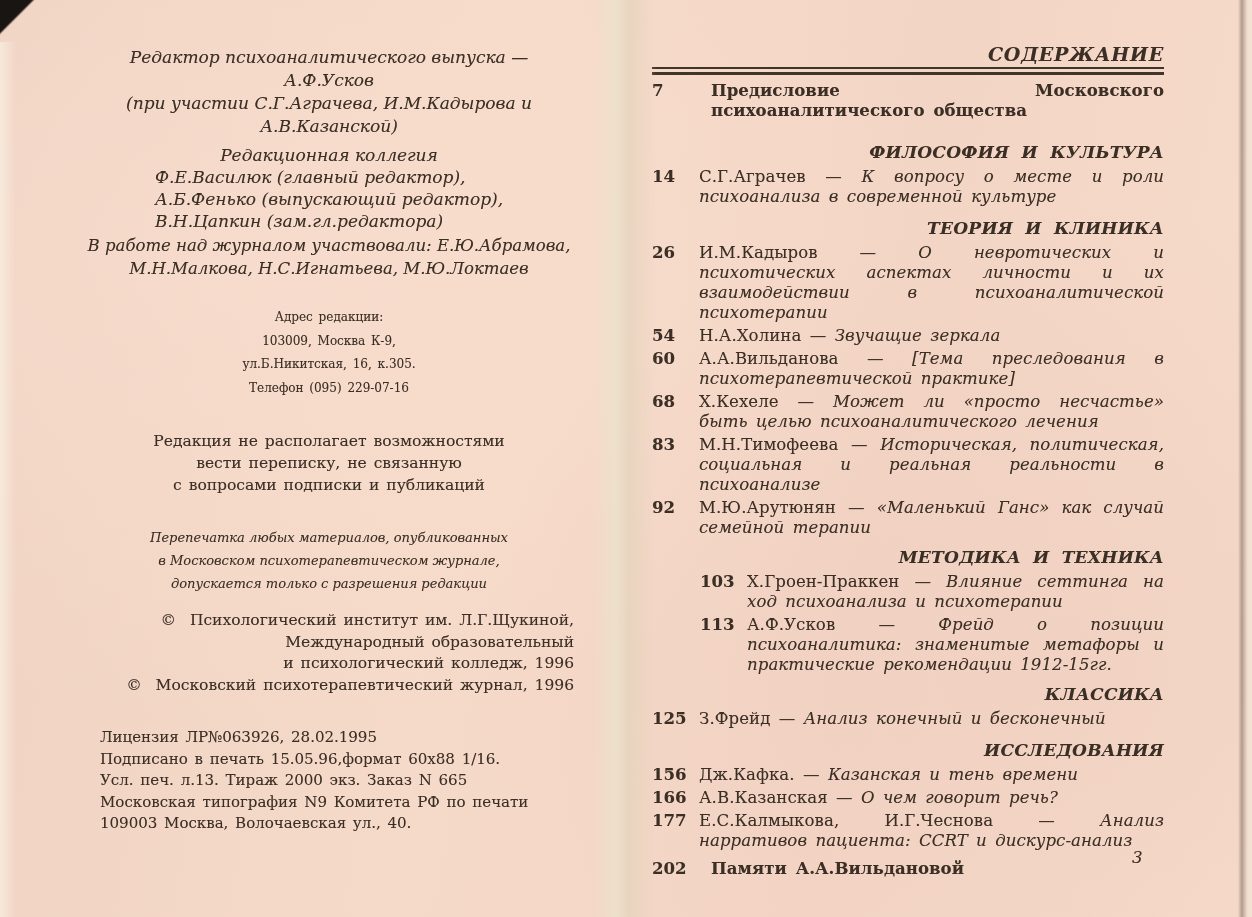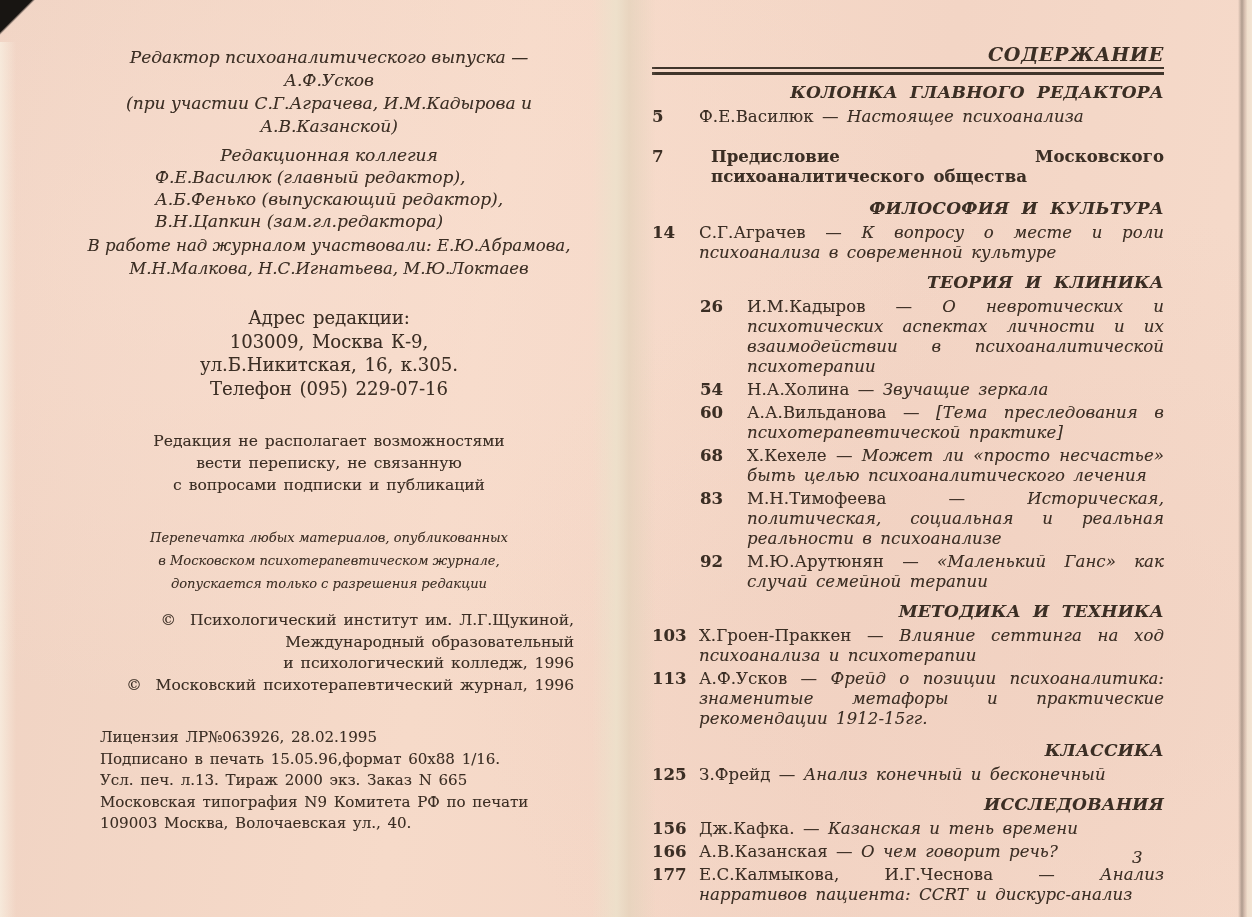--- a/index.html
+++ b/index.html
@@ -48,21 +48,21 @@
     pointer-events:none;
   }
 
   
   .left-page{position:absolute;left:0;top:0;width:630px;height:100%;}
   .lp-blk{position:absolute;left:64px;width:530px;text-align:center;}
   .blk-editor{top:46px;font-style:italic;font-size:17px;line-height:23px;}
   .blk-board{top:144px;font-style:italic;font-size:17px;line-height:22px;}
   .blk-board .inner{display:inline-block;text-align:left;}
   .blk-participants{top:234px;font-style:italic;font-size:16.5px;line-height:23px;}
-  .blk-address{top:306px;font-size:18px;line-height:23.5px;word-spacing:2px;}
+  .blk-address{top:306px;font-size:12px;line-height:23.5px;word-spacing:2px;}
   .blk-note{top:430px;font-size:15.5px;line-height:22px;word-spacing:2px;}
   .blk-reprint{top:526px;font-style:italic;font-size:13px;line-height:23px;}
   .blk-copyright{top:610px;width:510px;text-align:right;font-size:15.5px;line-height:21.5px;word-spacing:2px;}
   .blk-imprint{top:727px;left:100px;width:460px;text-align:left;font-size:15px;line-height:21.5px;word-spacing:2px;}
 
   
   .right-page{position:absolute;left:652px;top:0;width:512px;height:100%;}
   .toc-header{padding-top:43px;text-align:right;font-style:italic;font-weight:bold;font-size:19px;letter-spacing:.8px;}
   .double-rule{margin-top:2px;height:3px;border-top:2px solid #40352b;border-bottom:3px solid #40352b;}
   #toc-list section{display:block;}
@@ -106,27 +106,20 @@
     <div class="lp-blk blk-copyright">©&nbsp;&nbsp;Психологический институт им. Л.Г.Щукиной,<br>Международный образовательный<br>и психологический колледж, 1996<br>©&nbsp;&nbsp;Московский психотерапевтический журнал, 1996</div>
 
     <div class="lp-blk blk-imprint">Лицензия ЛР№063926, 28.02.1995<br>Подписано в печать 15.05.96,формат 60х88 1/16.<br>Усл. печ. л.13. Тираж 2000 экз. Заказ N 665<br>Московская типография N9 Комитета РФ по печати<br>109003 Москва, Волочаевская ул., 40.</div>
   </div>
 
   <div class="right-page">
     <div class="toc-header">СОДЕРЖАНИЕ</div>
     <div class="double-rule"></div>
     <div id="toc-list">
         <section>
-          <div class="sec-head">КОЛОНКА ГЛАВНОГО РЕДАКТОРА</div>
-          <div class="entry">
-            <span class="num">5</span>
-            <div class="txt"><span class="author">Ф.Е.Василюк</span> — <span class="ttl">Настоящее психоанализа</span></div>
-          </div>
-        </section>
-        <section>
           <div class="entry bold">
             <span class="num">7</span>
             <div class="txt">Предисловие Московского психоаналитического общества</div>
           </div>
         </section>
         <section>
           <div class="sec-head">ФИЛОСОФИЯ И КУЛЬТУРА</div>
           <div class="entry">
             <span class="num">14</span>
             <div class="txt"><span class="author">С.Г.Аграчев</span> — <span class="ttl">К вопросу о месте и роли психоанализа в современной культуре</span></div>

